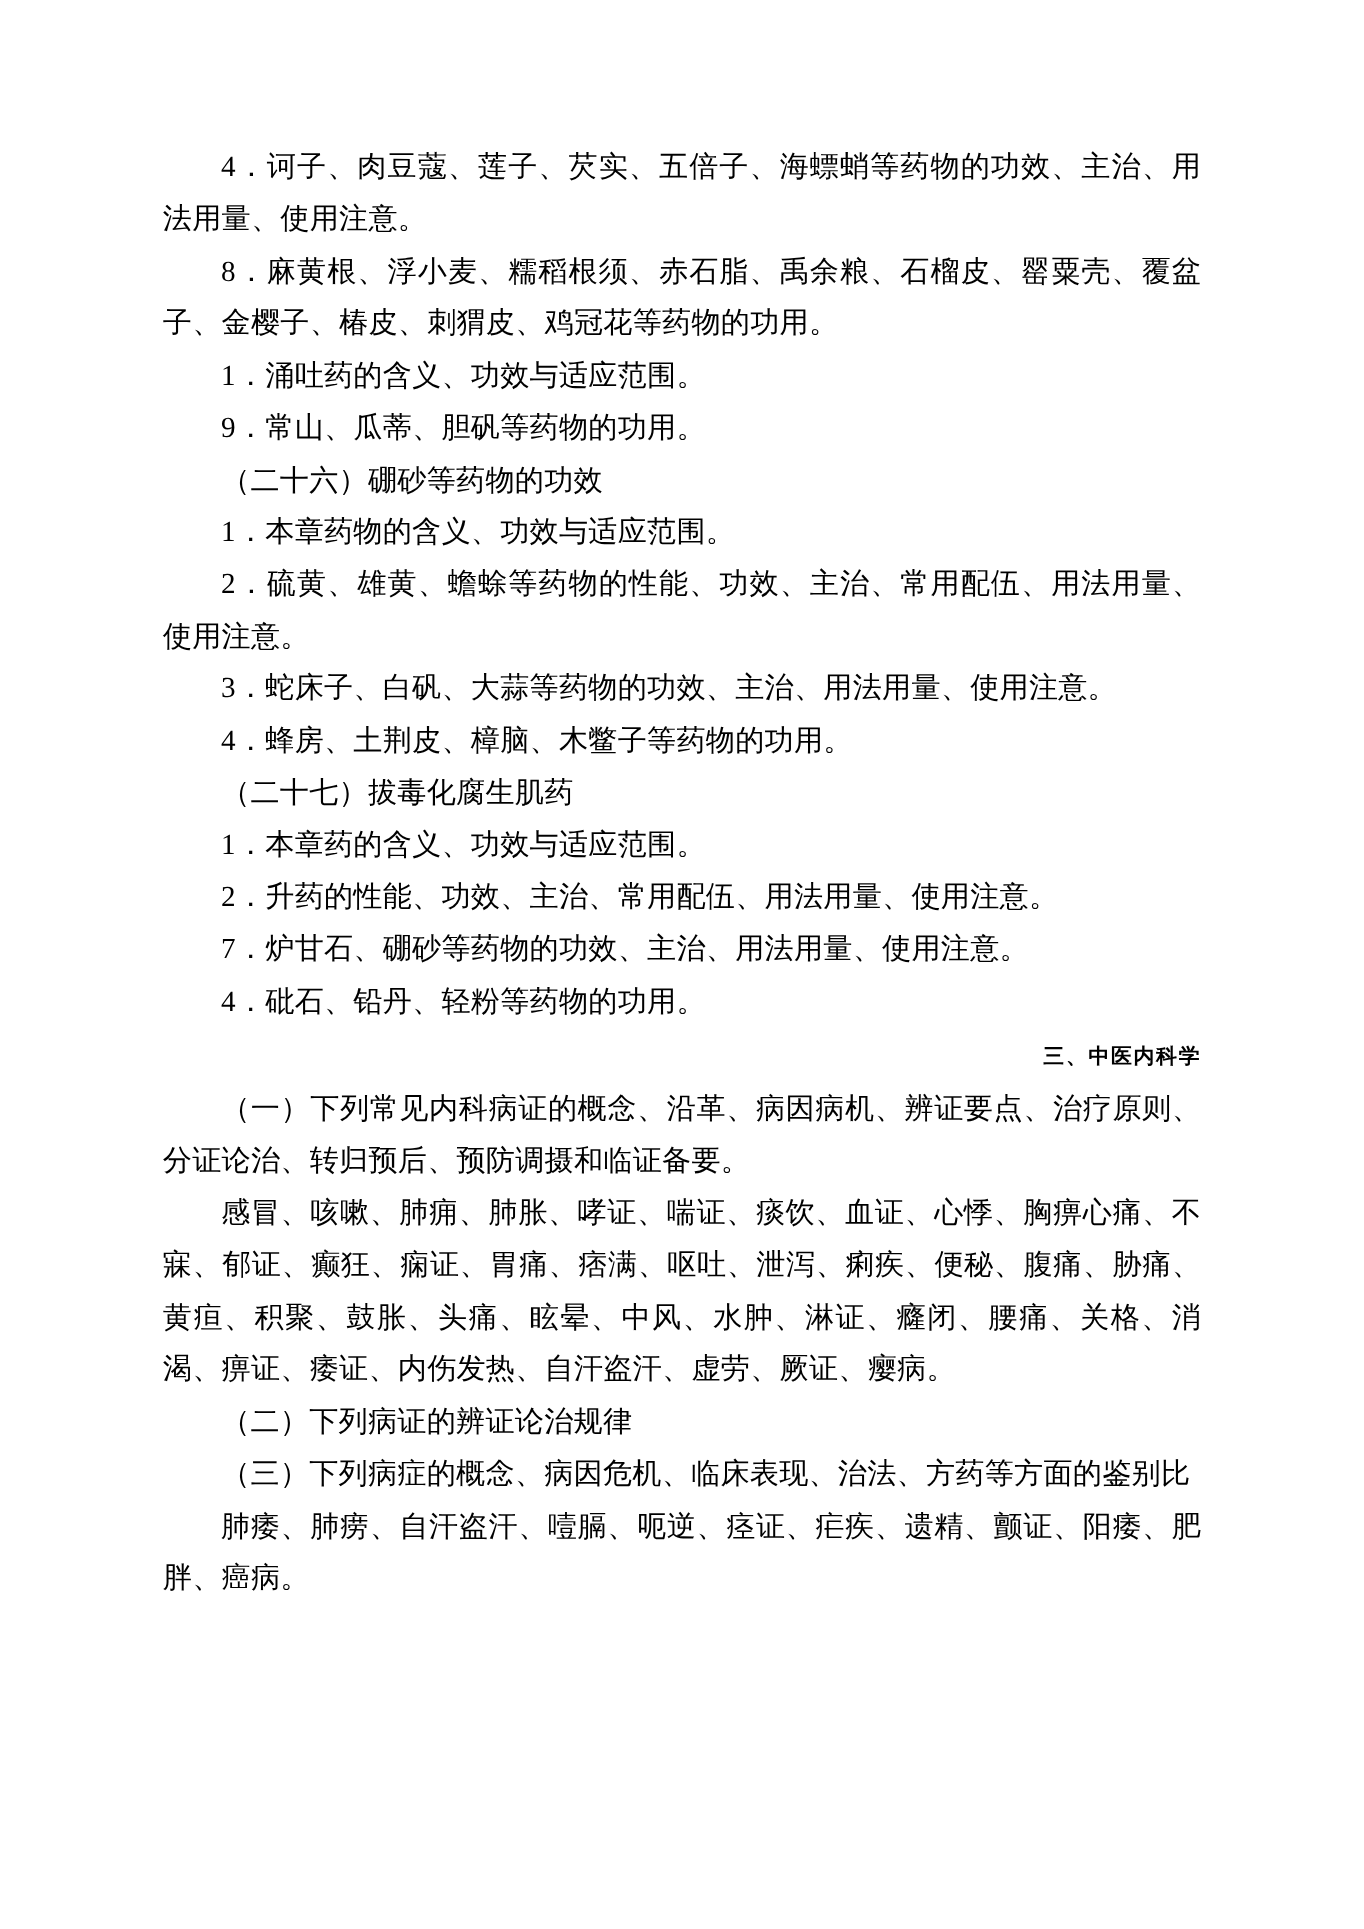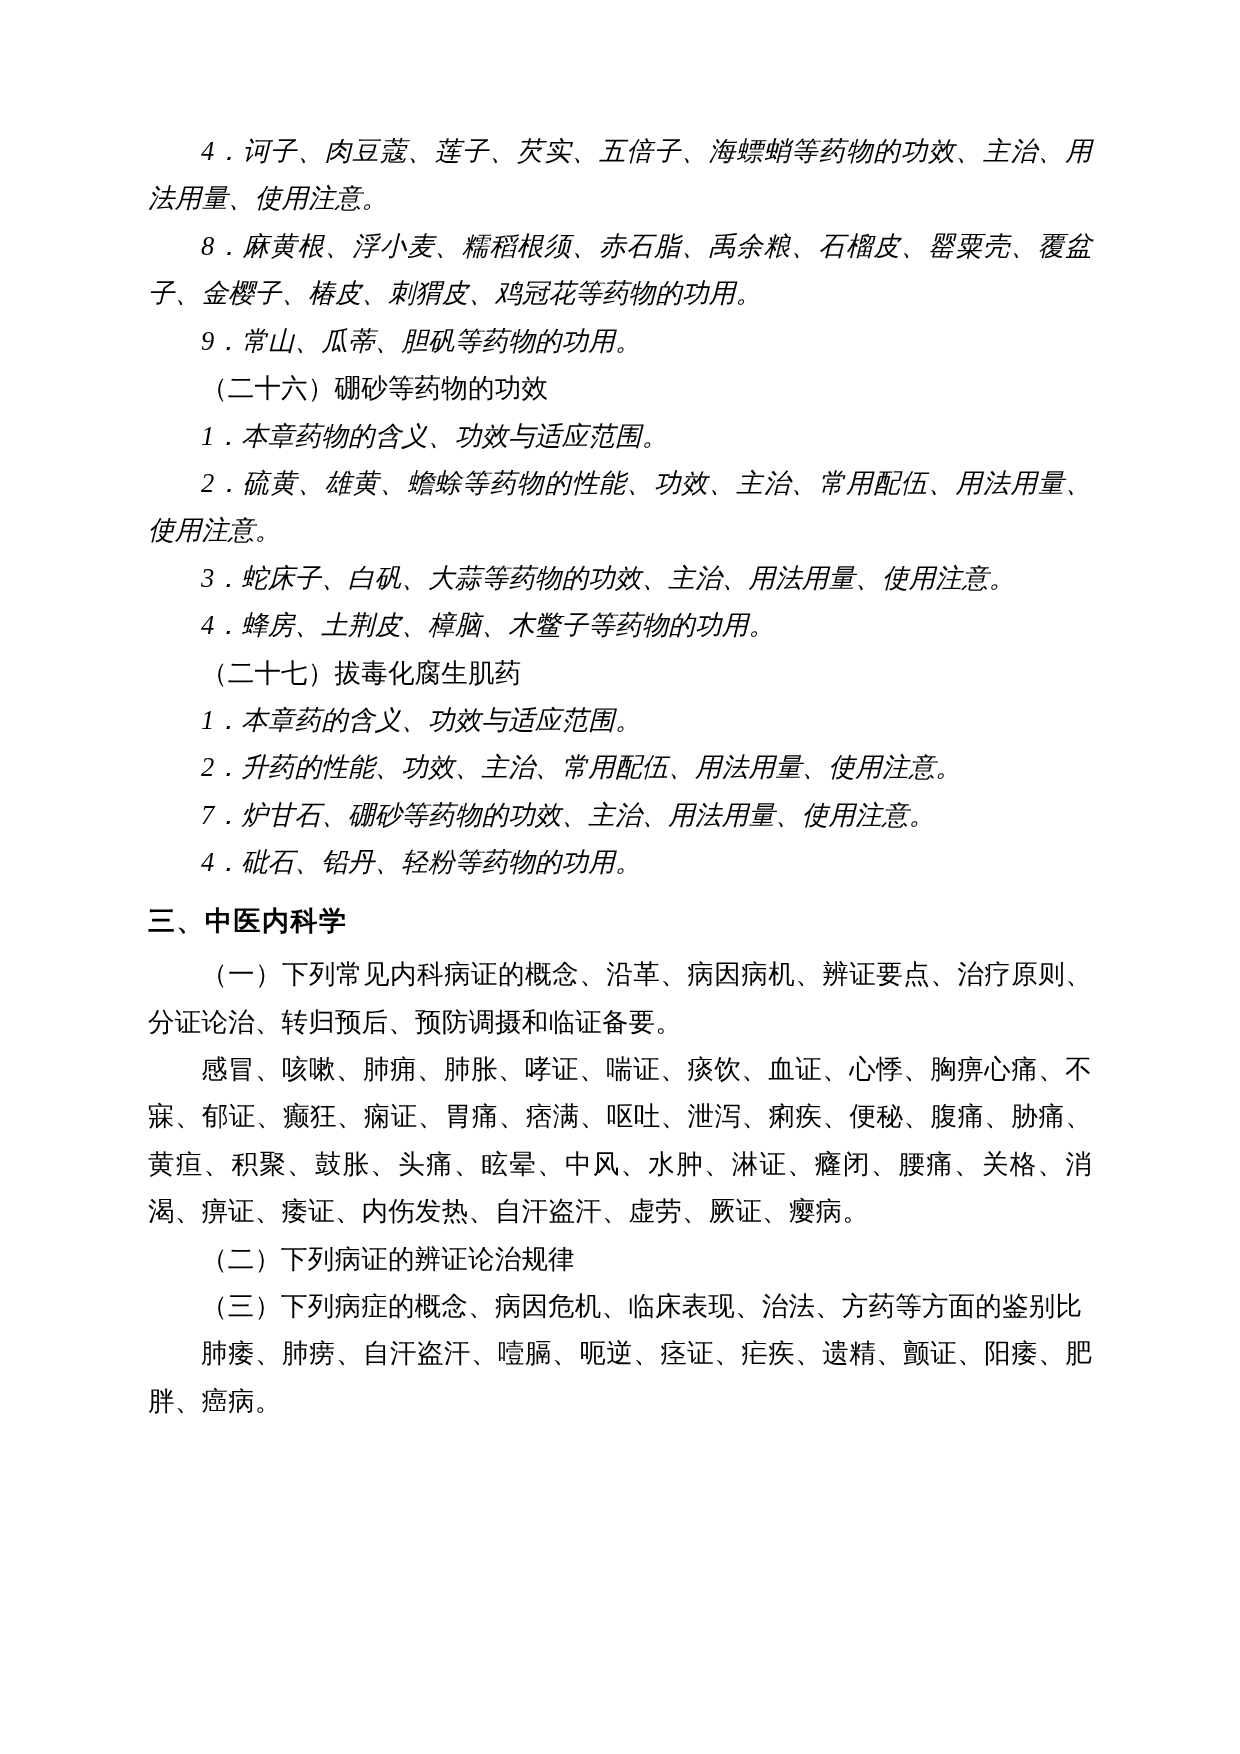--- a/index.html
+++ b/index.html
@@ -29,40 +29,40 @@
   }
   p {
     margin: 0;
     padding: 0;
   }
   .para-indent {
     text-indent: 2em;
   }
   .numbered {
     text-indent: 2em;
-    font-style: italic;
   }
   .section-title {
-    text-align: left;
+    text-align: right;
     font-weight: bold;
-    font-size: 27px;
+    font-size: 19px;
     margin-top: 10px;
     margin-bottom: 6px;
     letter-spacing: 1.5px;
     font-family: "Liberation Sans", "DejaVu Sans", sans-serif;
   }
 </style>
 </head>
 <body>
 
 <div class="page">
   <div class="doc-body">
 
     <p class="numbered">4．诃子、肉豆蔻、莲子、芡实、五倍子、海螵蛸等药物的功效、主治、用法用量、使用注意。</p>
     <p class="numbered">8．麻黄根、浮小麦、糯稻根须、赤石脂、禹余粮、石榴皮、罂粟壳、覆盆子、金樱子、椿皮、刺猬皮、鸡冠花等药物的功用。</p>
+    <p class="numbered">1．涌吐药的含义、功效与适应范围。</p>
     <p class="numbered">9．常山、瓜蒂、胆矾等药物的功用。</p>
     <p class="para-indent">（二十六）硼砂等药物的功效</p>
     <p class="numbered">1．本章药物的含义、功效与适应范围。</p>
     <p class="numbered">2．硫黄、雄黄、蟾蜍等药物的性能、功效、主治、常用配伍、用法用量、使用注意。</p>
     <p class="numbered">3．蛇床子、白矾、大蒜等药物的功效、主治、用法用量、使用注意。</p>
     <p class="numbered">4．蜂房、土荆皮、樟脑、木鳖子等药物的功用。</p>
     <p class="para-indent">（二十七）拔毒化腐生肌药</p>
     <p class="numbered">1．本章药的含义、功效与适应范围。</p>
     <p class="numbered">2．升药的性能、功效、主治、常用配伍、用法用量、使用注意。</p>
     <p class="numbered">7．炉甘石、硼砂等药物的功效、主治、用法用量、使用注意。</p>

